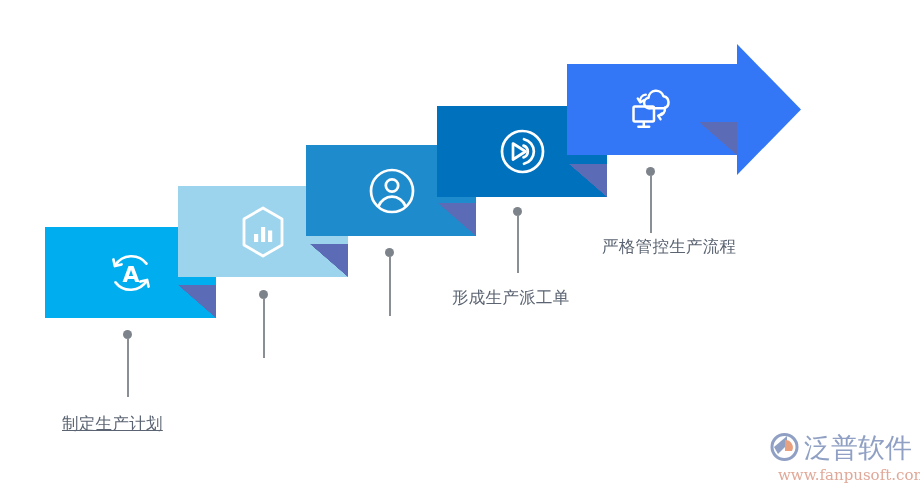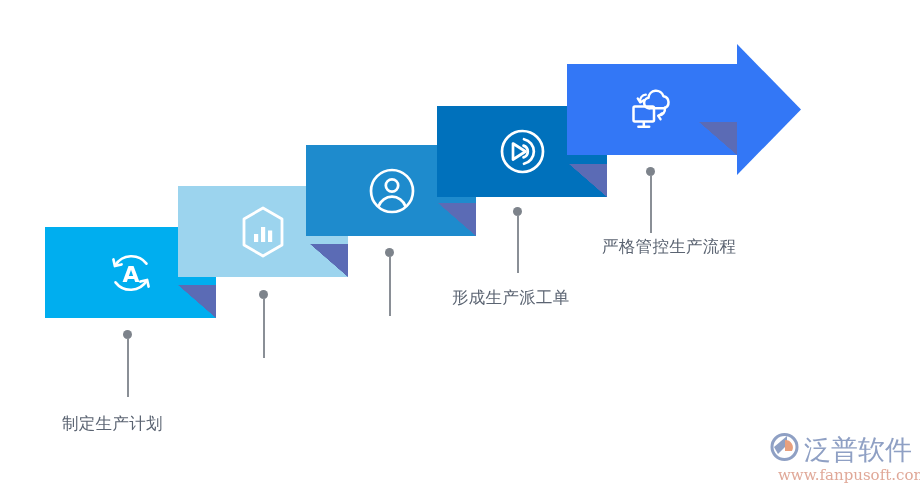--- a/index.html
+++ b/index.html
@@ -79,21 +79,21 @@
     width: 136px;
     height: 62px;
   }
   #wm-brand {
     position: absolute;
     left: 34px;
     top: 4px;
     font-size: 27px;
     line-height: 32px;
     color: #8fa0c4;
-    font-family: Liberation Sans, sans-serif;
+    font-family: Liberation Mono, monospace;
     letter-spacing: 0px;
     white-space: nowrap;
   }
   #wm-url {
     position: absolute;
     left: 8px;
     top: 36px;
     font-size: 15px;
     line-height: 18px;
     color: #e0a898;
@@ -199,21 +199,21 @@
 
   <div class="leader-dot" style="left:385px; top:248px;"></div>
   <div class="leader" style="left:389px; top:256px; height:60px;"></div>
 
   <div class="leader-dot" style="left:513px; top:207px;"></div>
   <div class="leader" style="left:517px; top:215px; height:58px;"></div>
 
   <div class="leader-dot" style="left:646px; top:167px;"></div>
   <div class="leader" style="left:650px; top:175px; height:58px;"></div>
 
-  <div class="caption" style="left:62px; top:409px; width:200px;">制定生产计划</div>
+  <div class="caption" style="left:62px; top:409px; width:200px;text-decoration:underline;">制定生产计划</div>
 
 
 
   <div class="caption" style="left:452px; top:283px; width:220px;">形成生产派工单</div>
 
   <div class="caption" style="left:570px; top:232px; width:220px;margin-left:32px;">严格管控生产流程</div>
 
   <div id="watermark">
     <div id="wm-mark">
       <svg width="30" height="30" viewBox="0 0 30 30">

